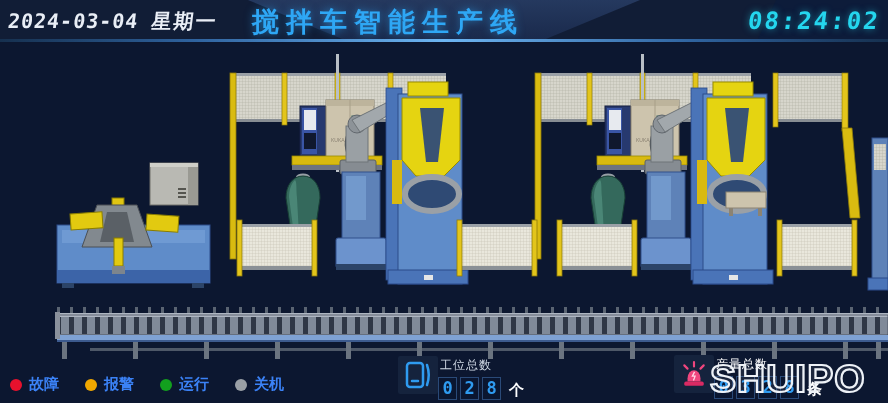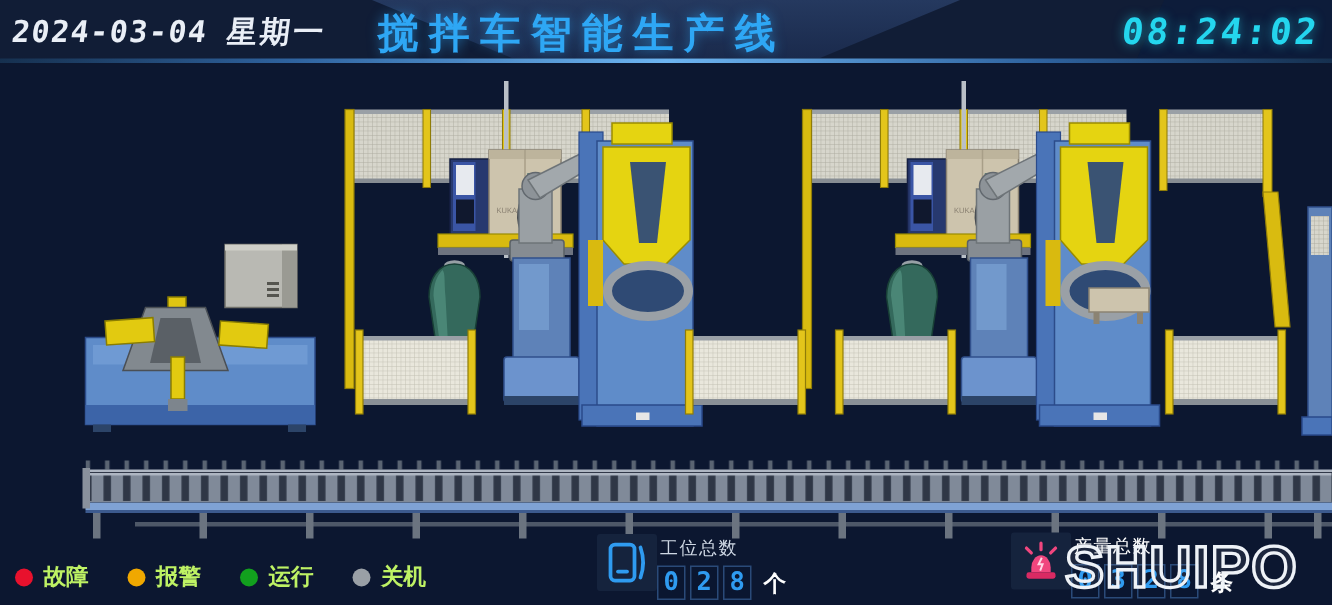--- a/index.html
+++ b/index.html
@@ -20,21 +20,21 @@
   .date .weekday{letter-spacing:2px;}
   .title{position:absolute;left:0;top:4px;width:776px;text-align:center;font-size:27px;
          font-weight:bold;color:#2ea7f5;letter-spacing:7px;
          text-shadow:0 0 8px rgba(46,167,245,.6);}
   .time{position:absolute;right:8px;top:7px;font-size:24px;font-weight:bold;color:#24d6ee;
         letter-spacing:2px;text-shadow:0 0 7px rgba(36,214,238,.55);}
   
   #scene{position:absolute;top:42px;left:0;}
   
   .legend{position:absolute;left:10px;bottom:9px;display:flex;gap:26px;}
-  .legend-item{display:flex;align-items:center;gap:7px;color:#bef264;font-weight:bold;font-size:15px;}
+  .legend-item{display:flex;align-items:center;gap:7px;color:#3b82f6;font-weight:bold;font-size:15px;}
   .dot{width:12px;height:12px;border-radius:50%;display:inline-block;}
   .dot-fault{background:#e8112d;}.dot-alarm{background:#f0a800;}
   .dot-run{background:#12a01e;}.dot-off{background:#9aa0a6;}
   .counter{position:absolute;display:flex;align-items:flex-start;}
   .counter.station{left:398px;bottom:3px;}
   .counter.production{left:674px;bottom:4px;}
   .icon-panel{width:40px;height:38px;background:#15233d;border-radius:2px;
               display:flex;align-items:center;justify-content:center;}
   .counter-body{}
   .counter-label{color:#cfd8e4;font-size:12px;margin:1px 0 3px 2px;letter-spacing:1px;}

